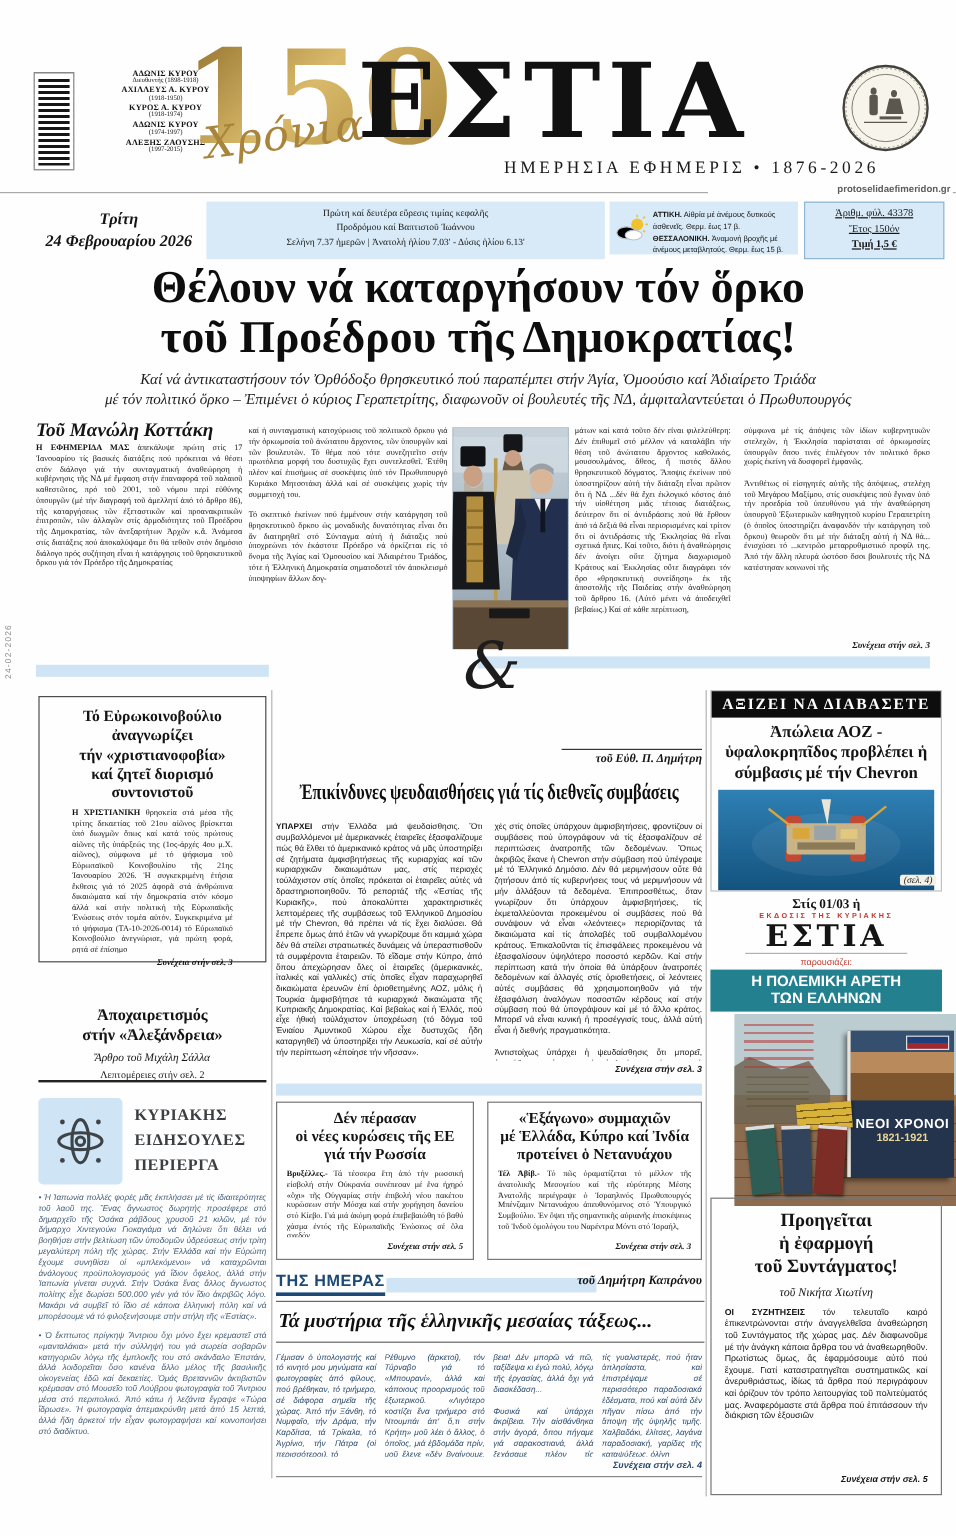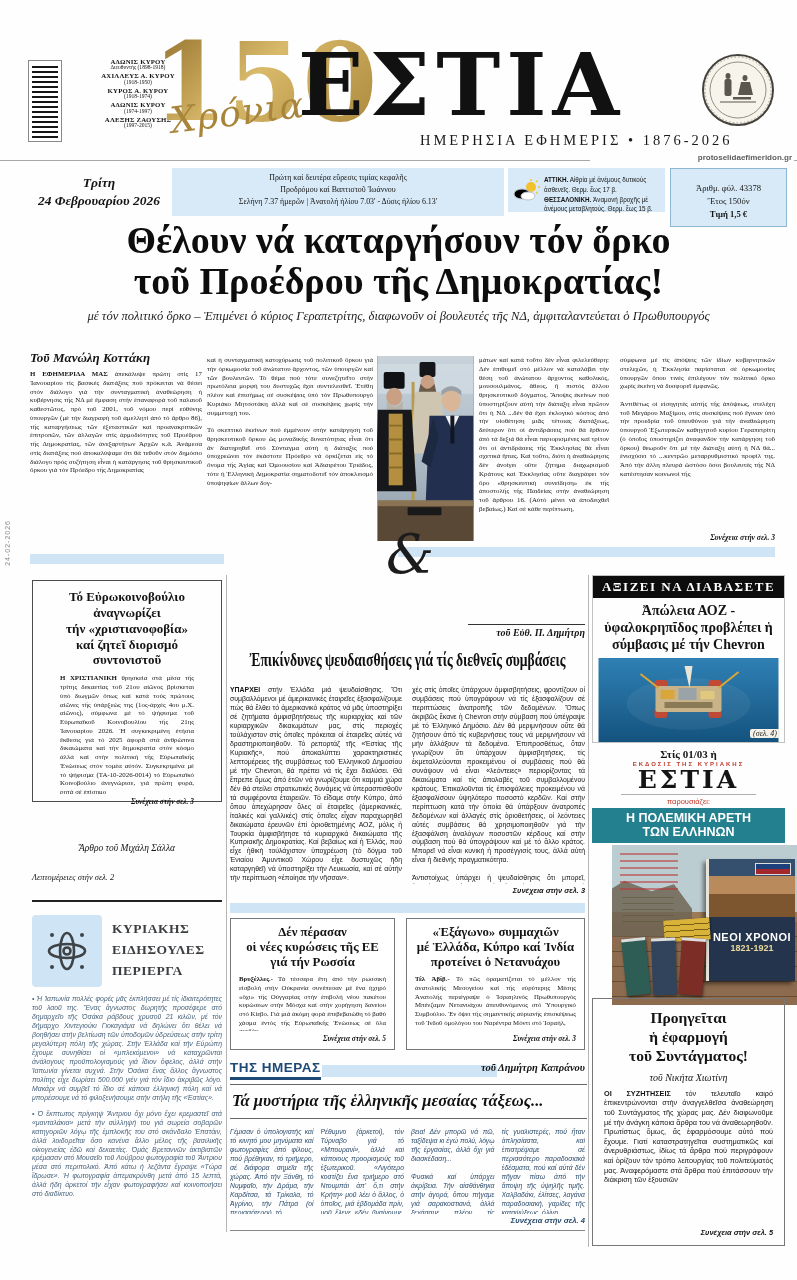--- a/index.html
+++ b/index.html
@@ -34,29 +34,29 @@
   .cell{top:168px;height:44px;}
   #cell-date{left:30px;width:138px;text-align:center;font-style:italic;font-weight:bold;
     font-size:13.5px;line-height:1.3;padding-top:6px;}
   #cell-feast{left:172px;width:332px;background:#d8eaf7;text-align:center;font-size:7.9px;
     line-height:1.5;padding-top:4px;}
   #cell-weather{left:508px;width:157px;background:#d8eaf7;}
   #weather-icon{position:absolute;left:4px;top:10px;}
   #weather-text{margin-left:36px;padding-top:7px;font-size:6.3px;line-height:1.55;padding-right:3px;}
   .wlabel{font-weight:bold;}
   #cell-issue{left:670px;width:115px;background:#d8eaf7;border:1px solid #8fb7d4;text-align:center;
-    font-size:8.6px;line-height:1.5;padding-top:13px;}
+    font-size:8.6px;line-height:1.5;padding-top:2px;text-decoration:underline;}
   #cell-issue .price{font-weight:bold;}
 
   
   #headline{left:40px;top:220px;width:717px;text-align:center;font-weight:bold;font-size:38px;
     line-height:1.08;color:#0d0d0d;}
   #subhead{left:45px;top:308px;width:707px;text-align:center;font-style:italic;font-size:12.6px;
     line-height:1.35;color:#1d1d1d;}
-  #lead-byline{left:30px;top:350px;width:172px;font-size:13px;font-weight:bold;font-style:italic;}
+  #lead-byline{left:30px;top:350px;width:172px;font-size:16px;font-weight:bold;font-style:italic;}
   .bodycol{font-size:6.9px;line-height:1.27;}
   #lcol1{left:30px;top:370px;width:172px;height:172px;}
   #lcol2{left:207px;top:356px;width:166px;height:186px;}
   #lcol3{left:479px;top:356px;width:130px;height:186px;}
   #lcol4{left:620px;top:356px;width:155px;height:176px;}
   #lead-cont{left:620px;top:533px;width:155px;text-align:right;font-weight:bold;font-style:italic;font-size:7.6px;}
   #leadphoto{left:377px;top:356px;width:97px;height:185px;background:#9db0bf;}
   #ampersand{left:386px;top:528px;font-family:"DejaVu Serif",serif;font-style:italic;font-size:54px;
     line-height:1;color:#1c1c1c;z-index:3;}
   .lede{font-weight:bold;}
@@ -69,21 +69,21 @@
   #vsep2{left:588px;top:575px;width:1px;height:672px;background:#b5b5b5;}
 
   
   #eubox{left:32px;top:580px;width:190px;height:222px;border:1.4px solid #4c4c4c;padding:8px 27px;box-sizing:border-box;}
   #eubox .h{font-size:13px;font-weight:bold;text-align:center;line-height:1.22;margin-bottom:6px;}
   #eubox .b{height:120px;}
   .cont{font-weight:bold;font-style:italic;text-align:right;font-size:7.4px;margin-top:3px;}
   #alex{left:32px;top:838px;width:190px;text-align:center;}
   #alex .h{font-size:13.5px;font-weight:bold;line-height:1.25;}
   #alex .by{font-size:9.5px;font-style:italic;margin-top:5px;}
-  #alex .det{font-size:8.4px;font-style:italic;text-align:left;margin-top:20px;}
+  #alex .det{font-size:8.4px;text-align:center;margin-top:4px;}
   #alexrule{left:32px;top:900px;width:190px;height:2px;background:#222;}
   #pennies-logo{left:32px;top:915px;width:190px;height:72px;}
   #rosette-bg{position:absolute;left:0;top:0;width:70px;height:72px;background:#cfe4f4;border-radius:4px;}
   #pennies-titles{position:absolute;left:80px;top:4px;font-weight:bold;font-size:13.5px;line-height:1.55;
     color:#3c3f42;letter-spacing:.5px;}
   #pennies-text{left:32px;top:995px;width:190px;height:268px;font-style:italic;color:#47617a;
     font-size:6.9px;line-height:1.3;}
   #pennies-text .item{margin-bottom:7px;}
 
   
@@ -255,20 +255,21 @@
       <div class="price">Τιμή 1,5 €</div>
     </div>
   </div>
 
   <div>
     <div id="headline" class="abs">
       <div>Θέλουν νά καταργήσουν τόν ὅρκο</div>
       <div>τοῦ Προέδρου τῆς Δημοκρατίας!</div>
     </div>
     <div id="subhead" class="abs">
+      <div>Καί νά ἀντικαταστήσουν τόν Ὀρθόδοξο θρησκευτικό πού παραπέμπει στήν Ἁγία, Ὁμοούσιο καί Ἀδιαίρετο Τριάδα</div>
       <div>μέ τόν πολιτικό ὅρκο – Ἐπιμένει ὁ κύριος Γεραπετρίτης, διαφωνοῦν οἱ βουλευτές τῆς ΝΔ, ἀμφιταλαντεύεται ὁ Πρωθυπουργός</div>
     </div>
     <div id="lead-byline" class="abs">Τοῦ Μανώλη Κοττάκη</div>
 
     <div id="lcol1" class="abs bodycol just clip"><span class="lede">Η ΕΦΗΜΕΡΙΔΑ ΜΑΣ</span><span class="preline"> ἀπεκάλυψε πρώτη στίς 17 Ἰανουαρίου τίς βασικές διατάξεις πού πρόκειται νά θέσει στόν διάλογο γιά τήν συνταγματική ἀναθεώρηση ἡ κυβέρνησις τῆς ΝΔ μέ ἔμφαση στήν ἐπαναφορά τοῦ παλαιοῦ καθεστῶτος, πρό τοῦ 2001, τοῦ νόμου περί εὐθύνης ὑπουργῶν (μέ τήν διαγραφή τοῦ ἀμελλητί ἀπό τό ἄρθρο 86), τῆς καταργήσεως τῶν ἐξεταστικῶν καί προανακριτικῶν ἐπιτροπῶν, τῶν ἀλλαγῶν στίς ἁρμοδιότητες τοῦ Προέδρου τῆς Δημοκρατίας, τῶν ἀνεξαρτήτων Ἀρχῶν κ.ἄ. Ἀνάμεσα στίς διατάξεις πού ἀποκαλύψαμε ὅτι θά τεθοῦν στόν δημόσιο διάλογο πρός συζήτηση εἶναι ἡ κατάργησις τοῦ θρησκευτικοῦ ὅρκου γιά τόν Πρόεδρο τῆς Δημοκρατίας</span></div>
     <div id="lcol2" class="abs bodycol just clip preline">καί ἡ συνταγματική κατοχύρωσις τοῦ πολιτικοῦ ὅρκου γιά τήν ὁρκωμοσία τοῦ ἀνώτατου ἄρχοντος, τῶν ὑπουργῶν καί τῶν βουλευτῶν. Τό θέμα πού τότε συνεζητεῖτο στήν πρωτόλεια μορφή του δυστυχῶς ἔχει συντελεσθεῖ. Ἐτέθη πλέον καί ἐπισήμως σέ συσκέψεις ὑπό τόν Πρωθυπουργό Κυριάκο Μητσοτάκη ἀλλά καί σέ συσκέψεις χωρίς τήν συμμετοχή του.
 
 Τό σκεπτικό ἐκείνων πού ἐμμένουν στήν κατάργηση τοῦ θρησκευτικοῦ ὅρκου ὡς μοναδικῆς δυνατότητας εἶναι ὅτι ἄν διατηρηθεῖ στό Σύνταγμα αὐτή ἡ διάταξις πού ὑποχρεώνει τόν ἑκάστοτε Πρόεδρο νά ὁρκίζεται εἰς τό ὄνομα τῆς Ἁγίας καί Ὁμοουσίου καί Ἀδιαιρέτου Τριάδος, τότε ἡ Ἑλληνική Δημοκρατία σηματοδοτεῖ τόν ἀποκλεισμό ὑποψηφίων ἄλλων δογ-</div>
     <div id="lcol3" class="abs bodycol just clip preline">μάτων καί κατά τοῦτο δέν εἶναι φιλελεύθερη: Δέν ἐπιθυμεῖ στό μέλλον νά καταλάβει τήν θέση τοῦ ἀνώτατου ἄρχοντος καθολικός, μουσουλμάνος, ἄθεος, ἤ πιστός ἄλλου θρησκευτικοῦ δόγματος. Ἄποψις ἐκείνων πού ὑποστηρίζουν αὐτή τήν διάταξη εἶναι πρῶτον ὅτι ἡ ΝΔ ...δέν θά ἔχει ἐκλογικό κόστος ἀπό τήν υἱοθέτηση μιᾶς τέτοιας διατάξεως, δεύτερον ὅτι οἱ ἀντιδράσεις πού θά ἔρθουν ἀπό τά δεξιά θά εἶναι περιορισμένες καί τρίτον ὅτι οἱ ἀντιδράσεις τῆς Ἐκκλησίας θά εἶναι σχετικά ἤπιες. Καί τοῦτο, διότι ἡ ἀναθεώρησις δέν ἀνοίγει οὔτε ζήτημα διαχωρισμοῦ Κράτους καί Ἐκκλησίας οὔτε διαγράφει τόν ὅρο «θρησκευτική συνείδηση» ἐκ τῆς ἀποστολῆς τῆς Παιδείας στήν ἀναθεώρηση τοῦ ἄρθρου 16. (Αὐτό μένει νά ἀποδειχθεῖ βεβαίως.) Καί σέ κάθε περίπτωση,</div>
     <div id="lcol4" class="abs bodycol just clip preline">σύμφωνα μέ τίς ἀπόψεις τῶν ἰδίων κυβερνητικῶν στελεχῶν, ἡ Ἐκκλησία παρίσταται σέ ὁρκωμοσίες ὑπουργῶν ὅπου τινές ἐπιλέγουν τόν πολιτικό ὅρκο χωρίς ἐκείνη νά δυσφορεῖ ἐμφανῶς.
@@ -321,20 +322,22 @@
     <div class="h preline">Τό Εὐρωκοινοβούλιο
 ἀναγνωρίζει
 τήν «χριστιανοφοβία»
 καί ζητεῖ διορισμό
 συντονιστοῦ</div>
     <div class="b bodycol just clip"><span class="lede">Η ΧΡΙΣΤΙΑΝΙΚΗ</span><span> θρησκεία στά μέσα τῆς τρίτης δεκαετίας τοῦ 21ου αἰῶνος βρίσκεται ὑπό διωγμῶν ὅπως καί κατά τούς πρώτους αἰῶνες τῆς ὑπάρξεώς της (1ος-ἀρχές 4ου μ.Χ. αἰῶνος), σύμφωνα μέ τό ψήφισμα τοῦ Εὐρωπαϊκοῦ Κοινοβουλίου τῆς 21ης Ἰανουαρίου 2026. Ἡ συγκεκριμένη ἐτήσια ἔκθεσις γιά τό 2025 ἀφορᾶ στά ἀνθρώπινα δικαιώματα καί τήν δημοκρατία στόν κόσμο ἀλλά καί στήν πολιτική τῆς Εὐρωπαϊκῆς Ἑνώσεως στόν τομέα αὐτόν. Συγκεκριμένα μέ τό ψήφισμα (ΤΑ-10-2026-0014) τό Εὐρωπαϊκό Κοινοβούλιο ἀνεγνώρισε, γιά πρώτη φορά, ρητά σέ ἐπίσημο</span></div>
     <div class="cont">Συνέχεια στήν σελ. 3</div>
   </div>
 
   <div id="alex" class="abs">
+    <div class="h preline">Ἀποχαιρετισμός
+στήν «Ἀλεξάνδρεια»</div>
     <div class="by">Ἄρθρο τοῦ Μιχάλη Σάλλα</div>
     <div class="det">Λεπτομέρειες στήν σελ. 2</div>
   </div>
   <div id="alexrule" class="abs"></div>
 
   <div id="pennies-logo" class="abs">
     <div id="rosette-bg"></div>
     <svg class="abs" style="left:14px;top:10px;" width="42" height="52" viewBox="0 0 42 52">
       <g stroke="#3e4347" fill="none" stroke-width="2.6">
         <ellipse cx="21" cy="26" rx="7" ry="18"></ellipse>

